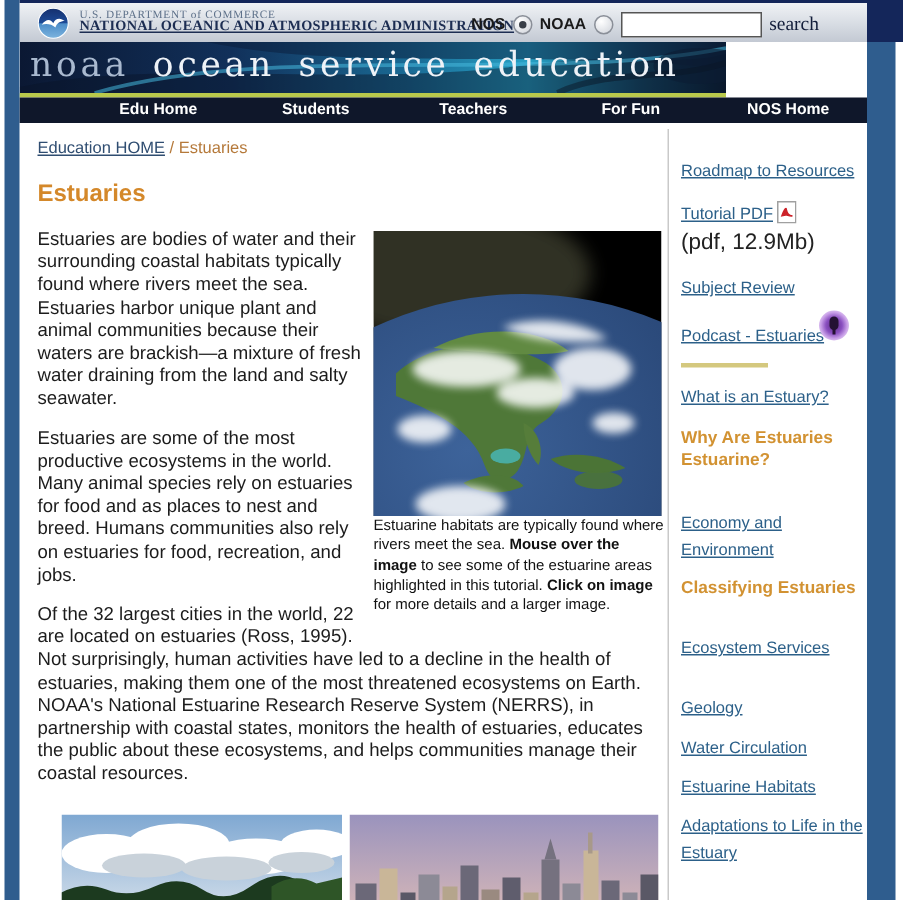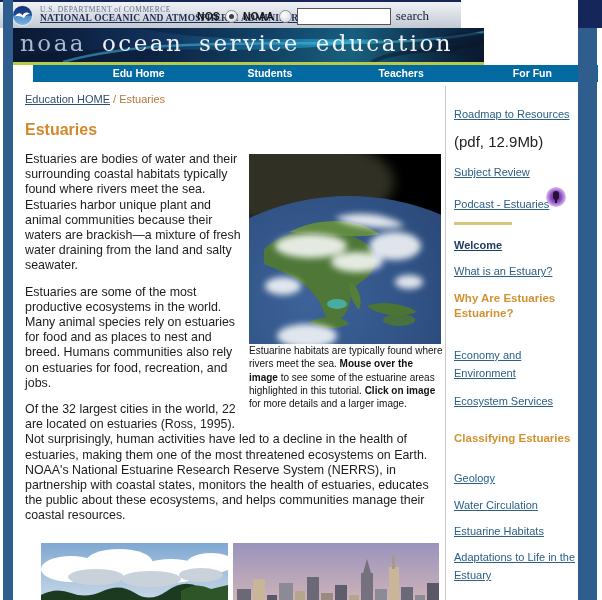--- a/index.html
+++ b/index.html
@@ -6,21 +6,21 @@
   body{width:602px;height:600px;overflow:hidden;background:#fff;}
   .page{position:relative;width:602px;height:600px;background:#fff;overflow:hidden;
         font-family:"Liberation Sans",sans-serif;}
 
   
   .navy-bar{position:absolute;top:0;bottom:0;background:#2f5d8e;z-index:5;}
   .navy-left{left:3px;width:10px;}
   .navy-right{left:578px;width:19px;}
 
   
-  .top-header{position:absolute;left:0;top:0;width:461px;height:28px;
+  .top-header{position:absolute;left:13px;top:0;width:565px;height:28px;
     background:linear-gradient(180deg,#f0f2f5 0%,#d7dce3 55%,#c3c9d3 100%);
     border-top:2px solid #14265a;box-sizing:border-box;display:flex;align-items:center;z-index:4;}
   .corner-block{position:absolute;left:578px;top:0;width:24px;height:28px;background:#14265a;z-index:6;}
   .logo-sm{width:21px;height:21px;margin-left:12px;flex:0 0 auto;}
   .agency{margin-left:7px;line-height:1.05;}
   .agency .l1{font-family:"Liberation Serif",serif;font-size:7.5px;letter-spacing:.5px;color:#5d7089;}
   .agency .l2{font-family:"Liberation Serif",serif;font-size:9.5px;font-weight:bold;color:#1c2d52;letter-spacing:.2px;text-decoration:underline;}
   .search-area{position:absolute;right:32px;top:0;height:28px;display:flex;align-items:center;gap:5px;}
   .search-area .rlabel{font-size:10.5px;font-weight:bold;color:#1a1a1a;}
   .radio{width:11px;height:11px;border-radius:50%;border:1px solid #8a8f98;
@@ -33,22 +33,22 @@
   .banner{position:absolute;left:13px;top:28px;width:471px;height:34px;overflow:hidden;
     border-bottom:3px solid #b9c94b;box-sizing:content-box;z-index:4;}
   .banner svg.waves{position:absolute;left:0;top:0;width:100%;height:100%;}
   .banner-title{position:absolute;left:7px;top:50%;transform:translateY(-56%);
     font-family:"DejaVu Serif","Liberation Serif",serif;font-size:23px;letter-spacing:2.5px;word-spacing:6px;
     color:#eef2f7;white-space:nowrap;z-index:2;}
   .banner-title .dim{color:#a9b9cf;}
   .logo-banner{position:absolute;left:505px;top:4px;width:26px;height:26px;z-index:2;}
 
   
-  .nav{position:absolute;left:13px;top:65px;width:565px;height:17px;background:#0369a1;
-    display:flex;padding-left:40px;box-sizing:border-box;z-index:4;margin-left:20px;}
+  .nav{position:absolute;left:13px;top:65px;width:565px;height:17px;background:#0f172a;
+    display:flex;padding-left:40px;box-sizing:border-box;z-index:4;}
   .nav-item{flex:1;text-align:center;color:#fff;font-size:10.5px;font-weight:bold;line-height:17px;cursor:pointer;}
 
   
   .content{position:absolute;left:13px;top:82px;width:565px;bottom:0;background:#fff;}
   .main-col{position:absolute;left:0;top:0;width:432px;padding:11px 0 0 12px;box-sizing:border-box;color:#1c1c1c;}
   .crumb{font-size:11px;color:#b5793a;}
   .crumb .home{color:#2f4d71;text-decoration:underline;cursor:pointer;}
   h1.page-title{font-size:16px;color:#d4882a;margin:16px 0 0;font-weight:bold;}
   .article{margin-top:13px;font-size:12.4px;line-height:15.2px;}
   .article p{margin:0 0 11px;}
@@ -136,20 +136,21 @@
       <circle cx="11" cy="11" r="10.5" fill="url(#lg1)" stroke="#cfe0f0" stroke-width="0.8"></circle>
       <path d="M3,12 C6,7.5 9.5,8 11,11 C12.5,7 16.5,7 19,9.5 C16,9.5 13.5,11 12.5,14 C10,11.5 6,11 3,12 Z" fill="#fff"></path>
     </svg>
   </div>
 
   <div class="nav">
     <div class="nav-item">Edu Home</div>
     <div class="nav-item">Students</div>
     <div class="nav-item">Teachers</div>
     <div class="nav-item">For Fun</div>
+    <div class="nav-item">NOS Home</div>
   </div>
 
   <div class="content">
 
     <div class="main-col">
       <div class="crumb"><span class="home">Education HOME</span><span> / </span><span>Estuaries</span></div>
 
       <h1 class="page-title">Estuaries</h1>
 
       <div class="article">
@@ -291,30 +292,33 @@
                 <line x1="20" y1="120" x2="180" y2="120"></line>
                 <line x1="0" y1="130" x2="206" y2="130"></line>
               </g>
           </svg>
         </div>
       </div>
     </div>
 
     <div class="side-col">
       <div class="s-row mb11"><span class="s-link">Roadmap to Resources</span></div>
+      <div class="s-row mb2"><span class="s-link">Tutorial PDF</span><svg class="pdf-icon" width="13" height="15" viewBox="0 0 13 15">
+            <rect x="0.5" y="0.5" width="12" height="14" fill="#fff" stroke="#a0a0a0"></rect>
+            <path d="M2.5,10.5 C4,6.5 5,4.5 6,4.5 C7,4.5 6.5,7 8,8.5 C9.2,9.6 10.5,9.2 10.5,10 C10.5,10.8 8.8,10.6 7,10 C5.2,9.4 3.5,10.6 2.5,10.5 Z" fill="#cc2229"></path>
+          </svg></div>
       <div class="s-row mb11"><span class="s-note">(pdf, 12.9Mb)</span></div>
       <div class="s-row mb14"><span class="s-link">Subject Review</span></div>
       <div class="s-row mb10"><span class="s-link">Podcast - Estuaries</span><span class="podcast-icon"></span></div>
       <hr class="s-divider">
-      <div class="s-row mb8"><span class="s-link bold">Welcome</span></div>
       <div class="s-row mb12"><span class="s-link">What is an Estuary?</span></div>
       <div class="s-row s-head mb24">Why Are Estuaries Estuarine?</div>
       <div class="s-row mb10"><span class="s-link">Economy and Environment</span></div>
+      <div class="s-row s-head mb22">Classifying Estuaries</div>
       <div class="s-row mb22"><span class="s-link">Ecosystem Services</span></div>
-      <div class="s-row s-head mb22">Classifying Estuaries</div>
       <div class="s-row mb9"><span class="s-link">Geology</span></div>
       <div class="s-row mb8"><span class="s-link">Water Circulation</span></div>
       <div class="s-row mb8"><span class="s-link">Estuarine Habitats</span></div>
       <div class="s-row mb18"><span class="s-link">Adaptations to Life in the Estuary</span></div>
 
     </div>
   </div>
 </div>
 
 </body></html>

